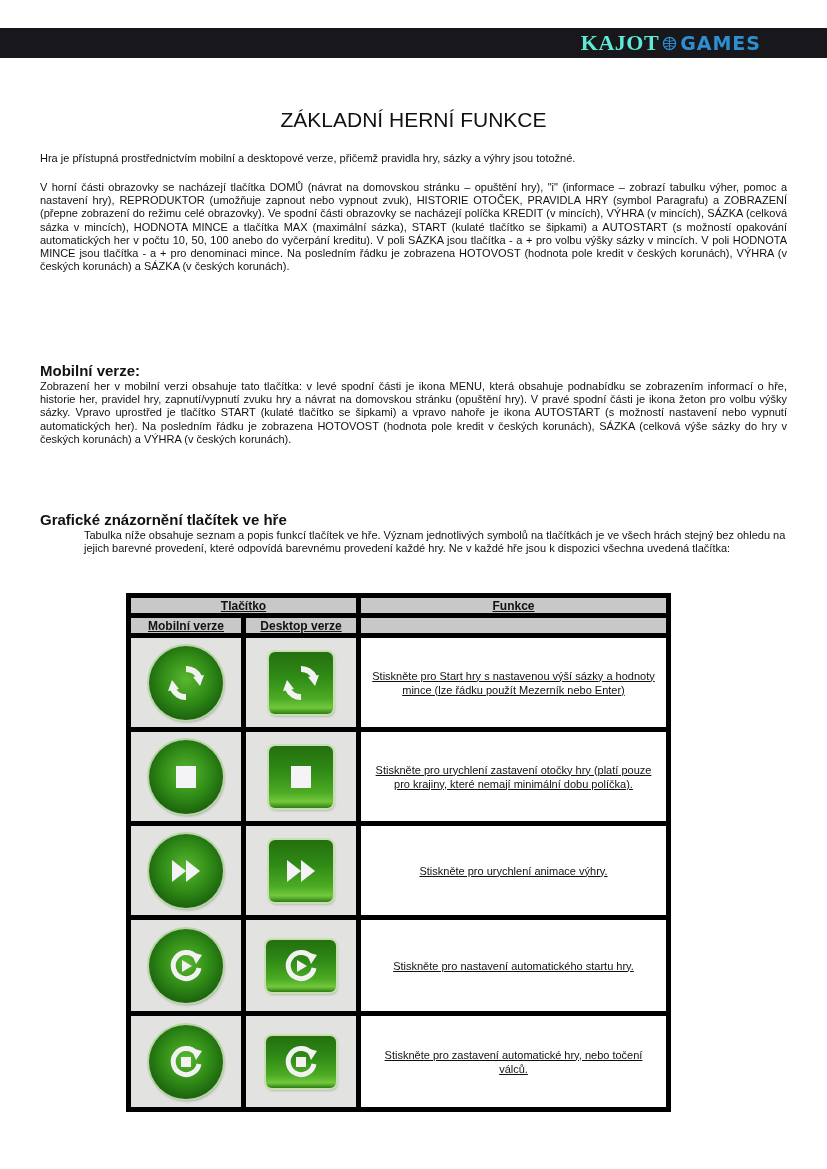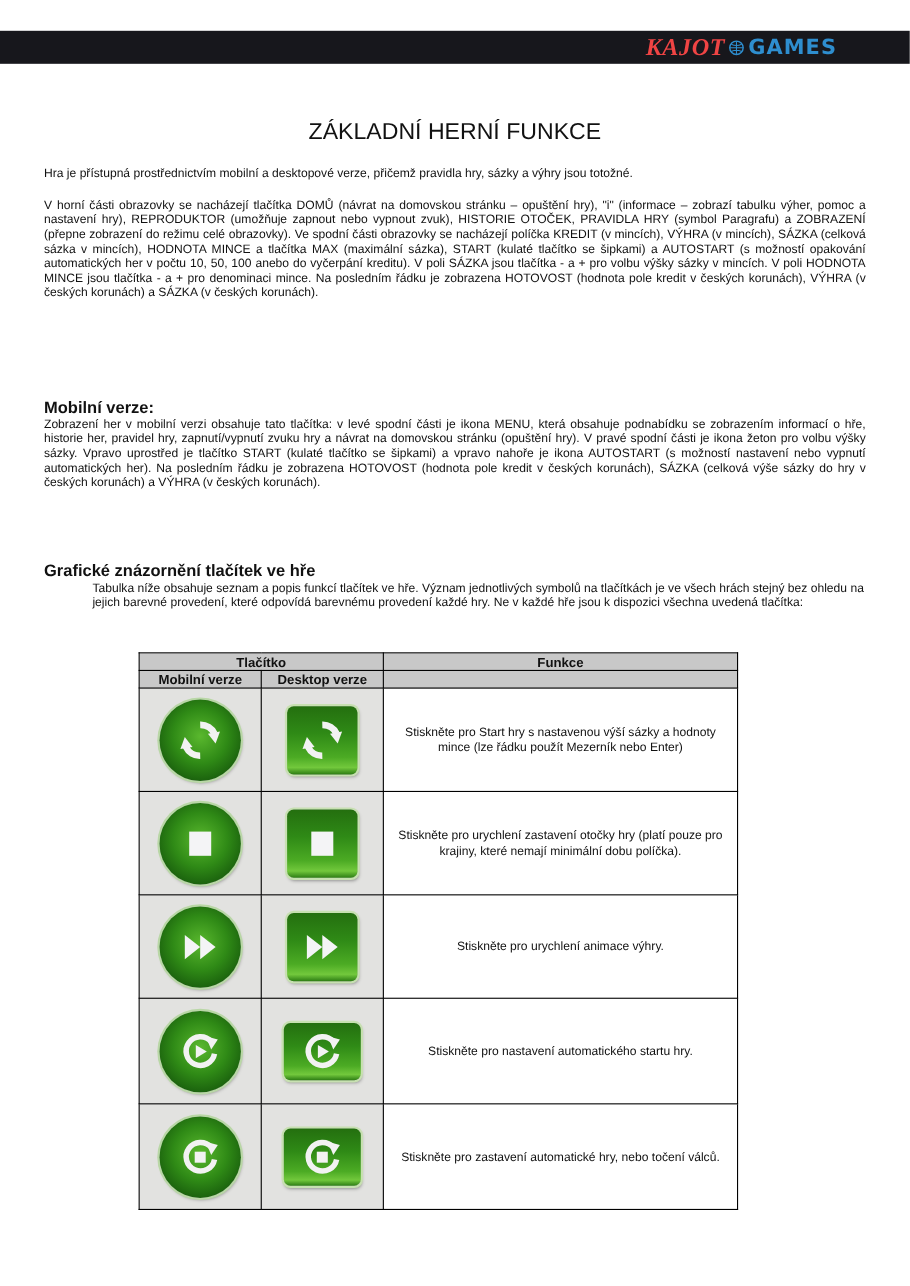--- a/index.html
+++ b/index.html
@@ -9,22 +9,22 @@
     }
     .topbar {
       position: absolute; left: 0; top: 28px; width: 827px; height: 30px;
       background: #17171c;
     }
     .logo {
       position: absolute; right: 66px; top: 2px; height: 26px;
       display: flex; align-items: center; gap: 3px;
     }
     .logo-kajot {
-      font-family: "Liberation Serif", serif; font-weight: bold; font-style: italic;
-      color: #ef4444; font-size: 22px; letter-spacing: 0.5px;
+      font-family: "Liberation Serif", serif; font-weight: bold; 
+      color: #5eead4; font-size: 22px; letter-spacing: 0.5px;
     }
     .logo-globe { width: 15px; height: 15px; }
     .logo-games {
       font-family: "DejaVu Sans", sans-serif; font-weight: bold;
       color: #2e8ecf; font-size: 19px; letter-spacing: 1px;
     }
     .title {
       position: absolute; left: 0; width: 827px; top: 108px; text-align: center;
       font-size: 21px; font-weight: normal; margin: 0;
     }
@@ -36,21 +36,21 @@
     }
     #sec-desktop { top: 181px; }
     #sec-mobile { top: 362px; }
     #sec-graphic { top: 511px; }
     #sec-graphic p { text-align: left; margin-left: 44px; }
 
     table.buttons {
       position: absolute; left: 126px; top: 593px; width: 545px;
       border-collapse: collapse; font-size: 11px;
     }
-    table.buttons td, table.buttons th { border: 1px solid #000000; padding: 0; }
+    table.buttons td, table.buttons th { border: 5px solid #000000; padding: 0; text-decoration: underline; }
     table.buttons th {
       background: #c8c8c8; font-weight: bold; font-size: 12px; height: 15px; line-height: 14px;
     }
     .col-m { width: 110px; }
     .col-d { width: 110px; }
     .icell { background: #e2e2e0; text-align: center; vertical-align: middle; }
     .fcell { text-align: center; vertical-align: middle; padding: 0 10px !important; line-height: 14px; }
     tr.row { height: 94px; }
     tr.row.tall { height: 96px; }
     .btn-round {

